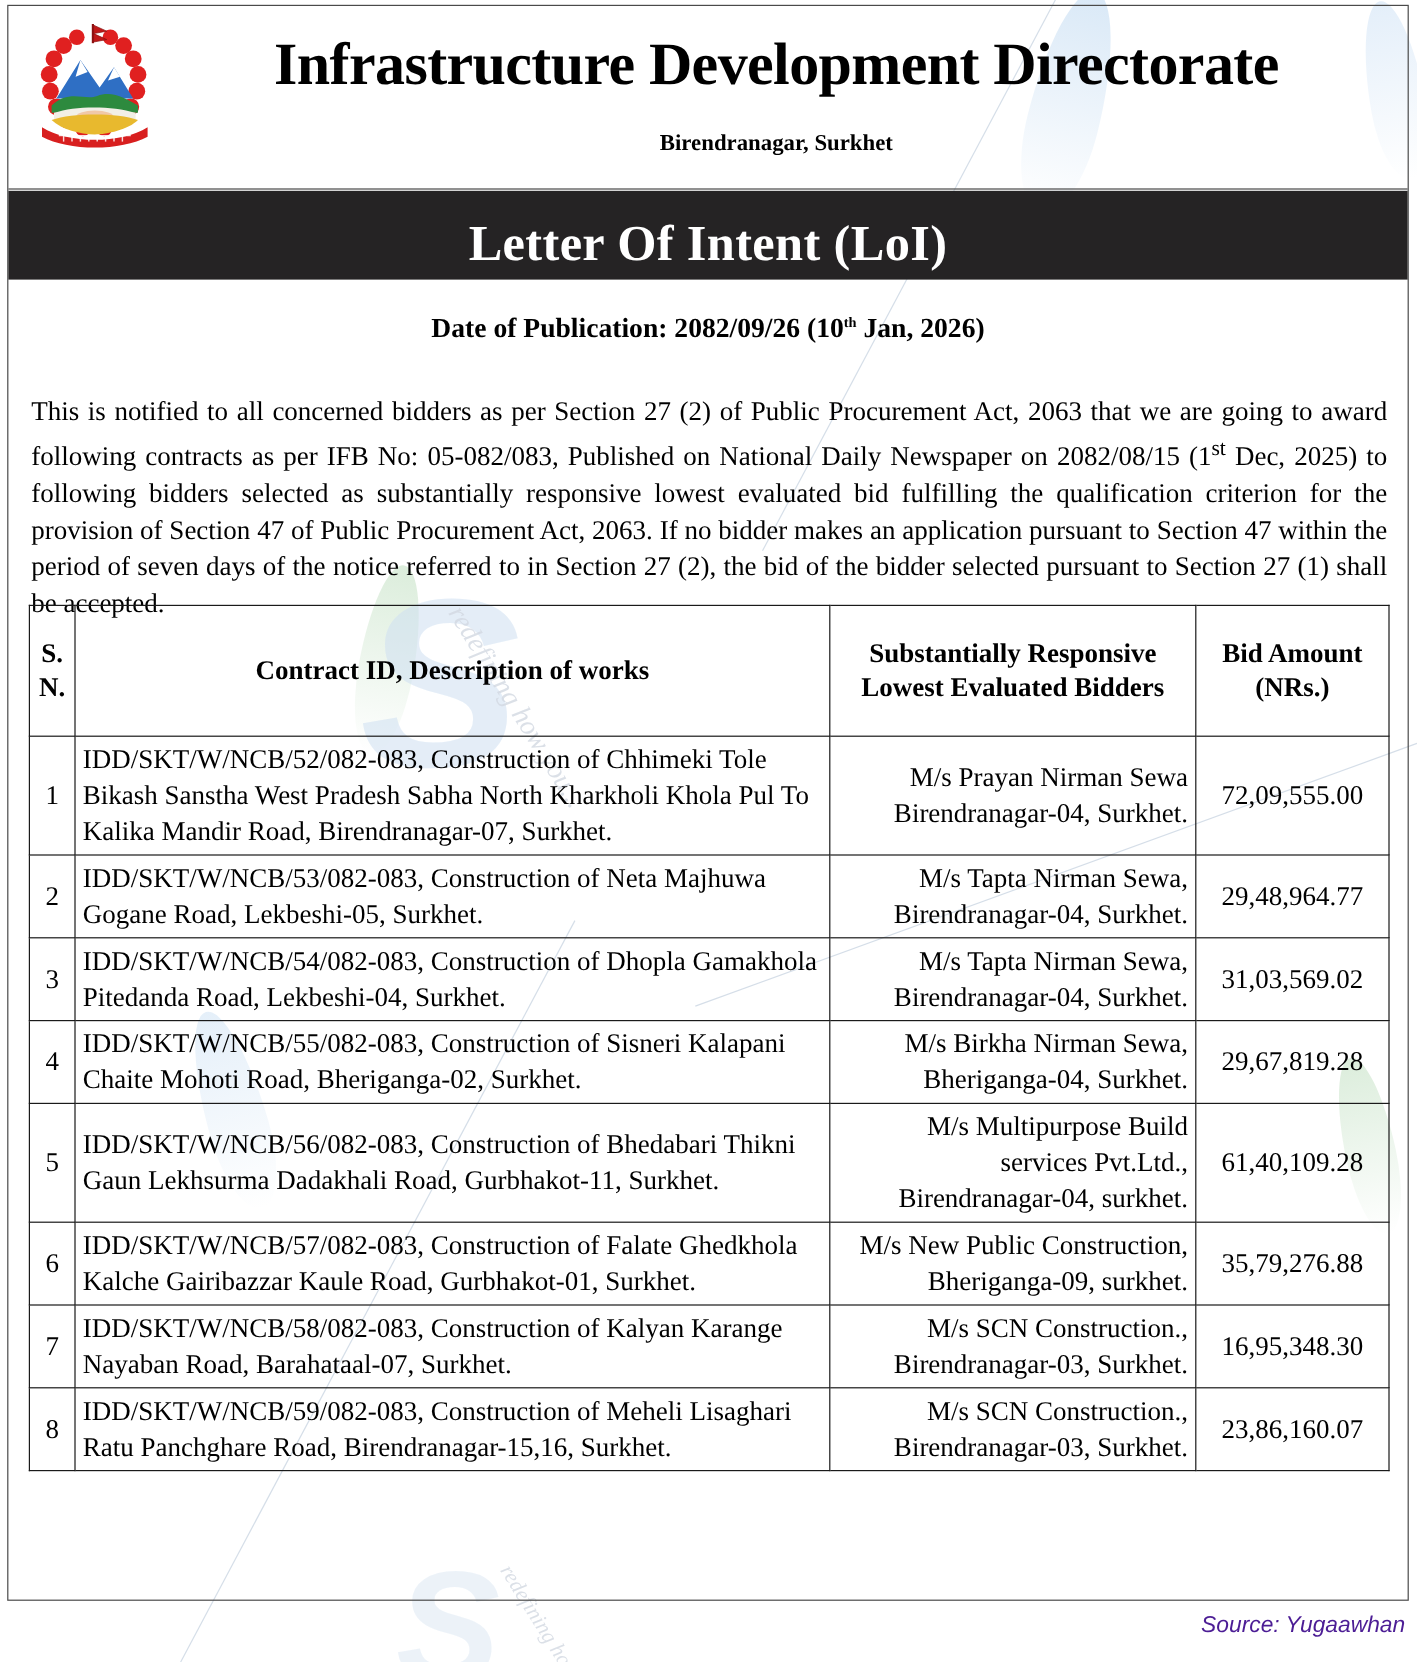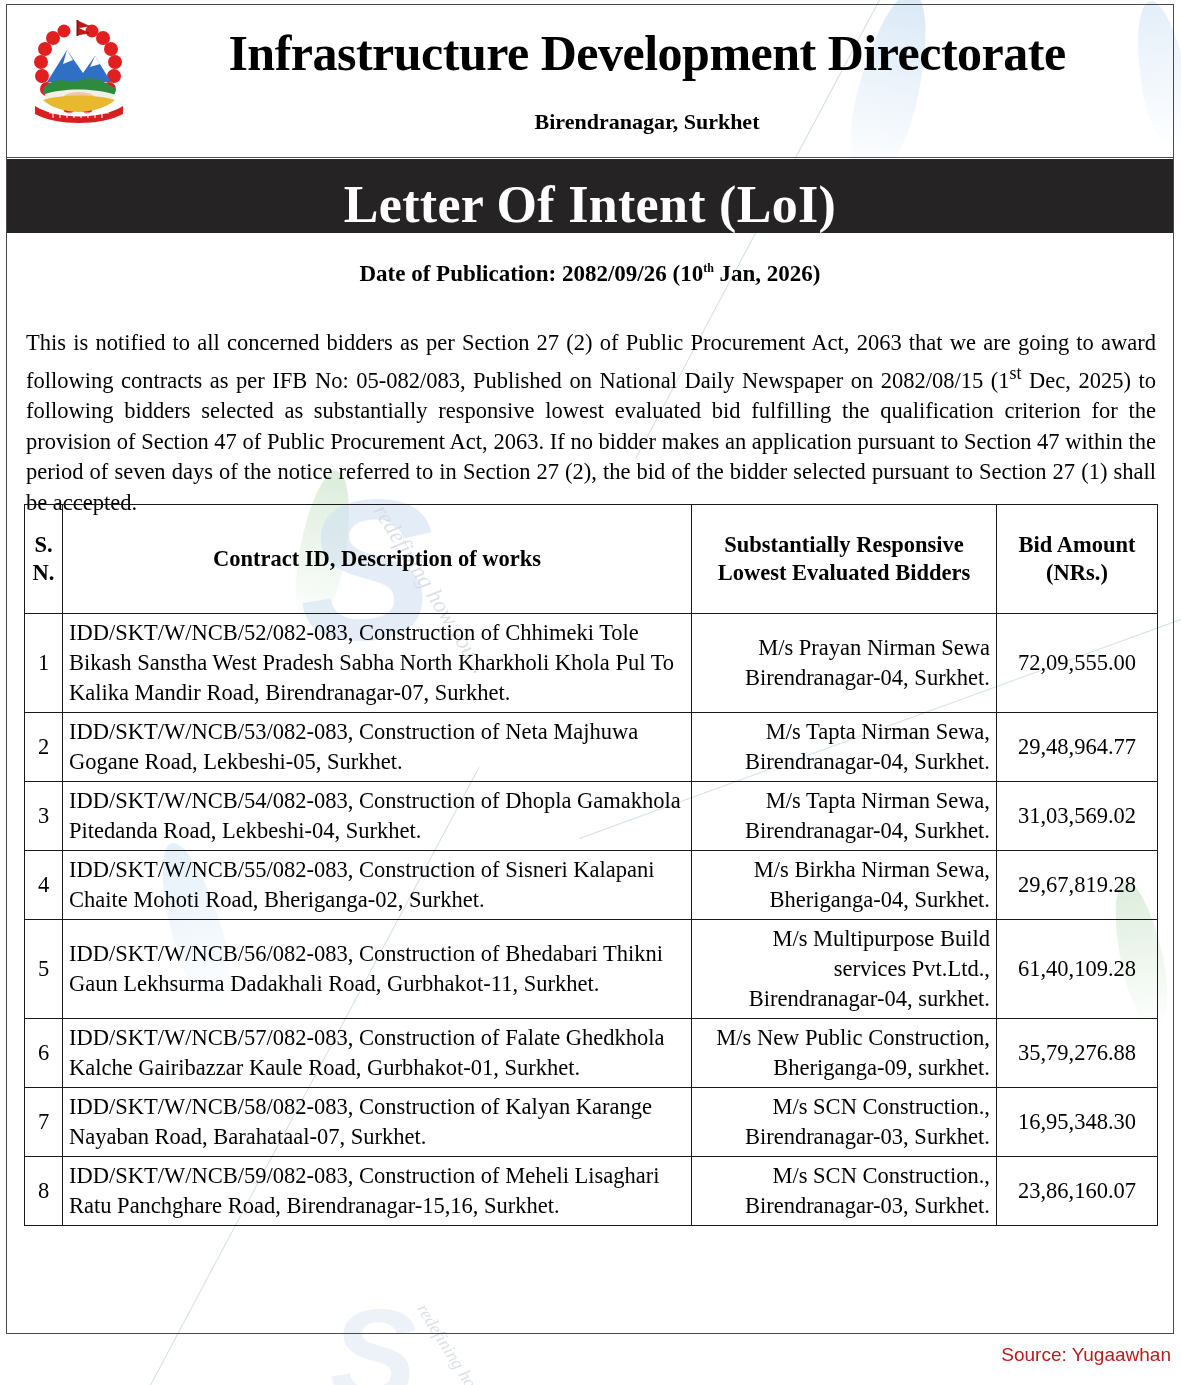--- a/index.html
+++ b/index.html
@@ -126,40 +126,40 @@
     letter-spacing: -.5px;
     white-space: nowrap;
     font-family: Liberation Serif, serif;
   }
   .org-sub {
     position: absolute;
     left: 130px;
     top: 104px;
     width: 1020px;
     text-align: center;
-    font-size: 22px;
+    font-size: 19px;
     font-weight: bold;
   }
 
   
   .title-banner {
     position: absolute;
     left: 7px;
     top: 159px;
     width: 1166px;
     height: 74px;
     background: #252324;
     color: #ffffff;
     display: flex;
     align-items: center;
     justify-content: center;
     z-index: 2;
   }
   .title-banner .t {
-    font-size: 52px;
+    font-size: 42px;
     font-weight: bold;
     letter-spacing: .3px;
     margin-top: 16px;
   }
 
   
   .pub-date {
     position: absolute;
     left: 7px;
     top: 261px;
@@ -221,22 +221,23 @@
   td.c-desc { text-align: left; margin-top: 48px; }
   td.c-bidder { text-align: right; }
   td.c-amt { text-align: center; }
 
   
   .source-note {
     position: absolute;
     right: 10px;
     top: 1344px;
     font-family: "Liberation Sans", "DejaVu Sans", sans-serif;
+    font-style: italic;
     font-size: 19px;
-    color: #b91c1c;
+    color: #4c1d95;
     z-index: 2;
   }
 </style>
 </head>
 <body>
 
 <div class="watermark-layer">
   <div class="wm-petal p1"></div>
   <div class="wm-petal p2"></div>
   <div class="wm-petal p3"></div>

